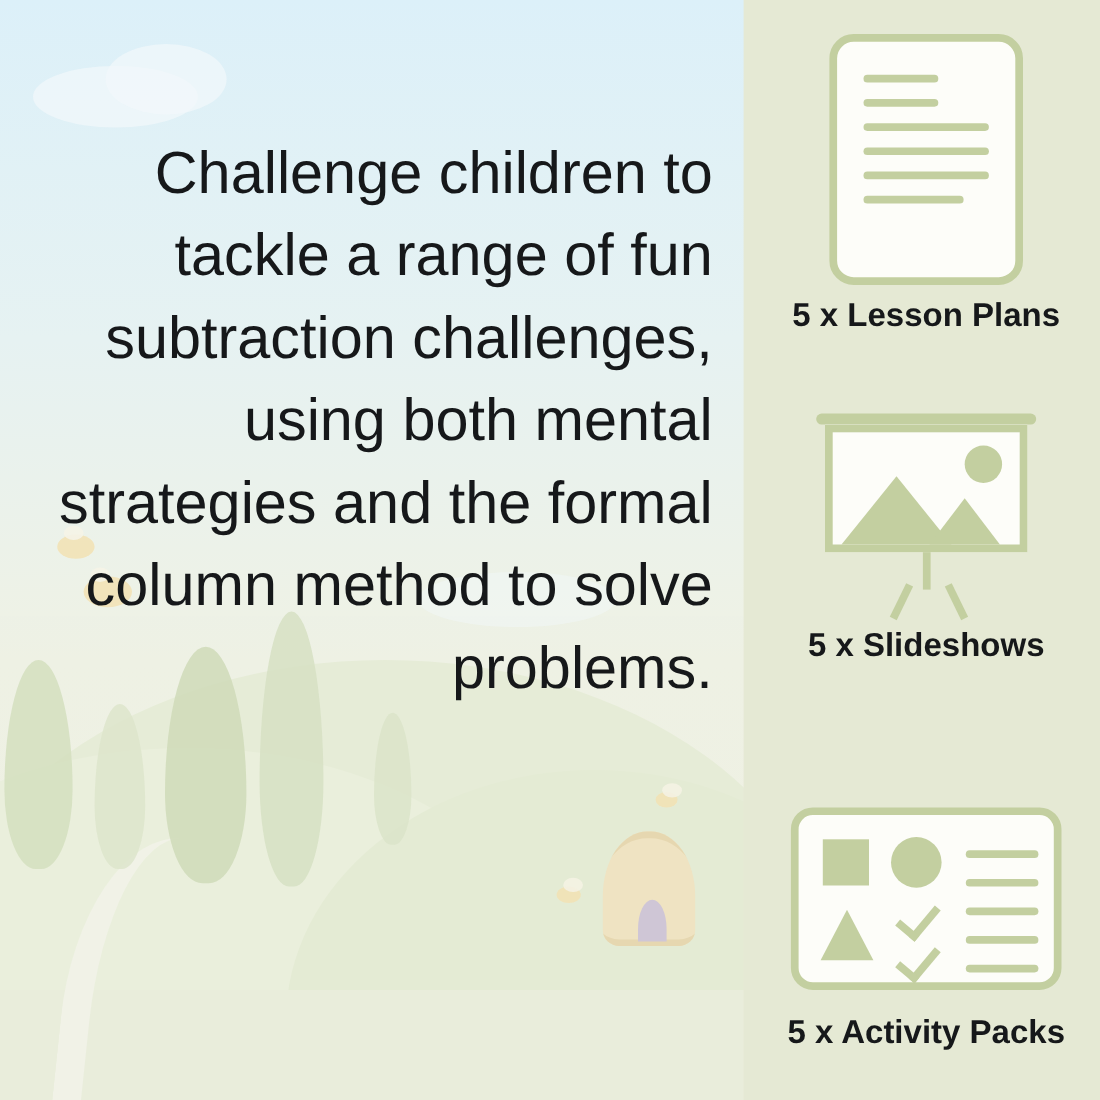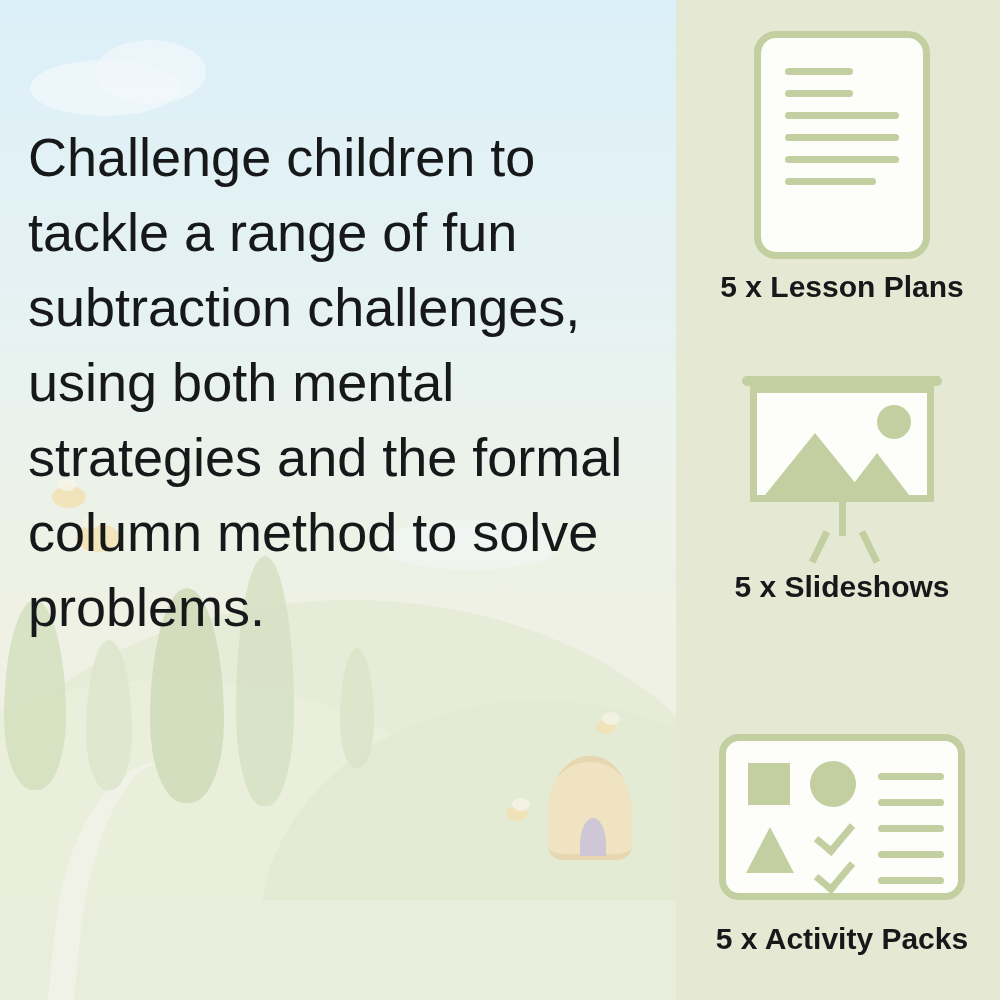--- a/index.html
+++ b/index.html
@@ -132,21 +132,21 @@
     text-align: center;
     font-size: 34px;
     font-weight: bold;
     color: #c6c9a4;
     letter-spacing: .2px;
   }
   .body-text {
     position: absolute;
     left: 28px; top: 120px;
     width: 620px;
-    text-align: left;
+    text-align: right;
     font-size: 54px;
     line-height: 1.39;
     color: #16181a;
     font-weight: 400;
   }
   .taglines {
     position: absolute;
     left: 0; top: 718px;
     width: 676px;
     text-align: center;

